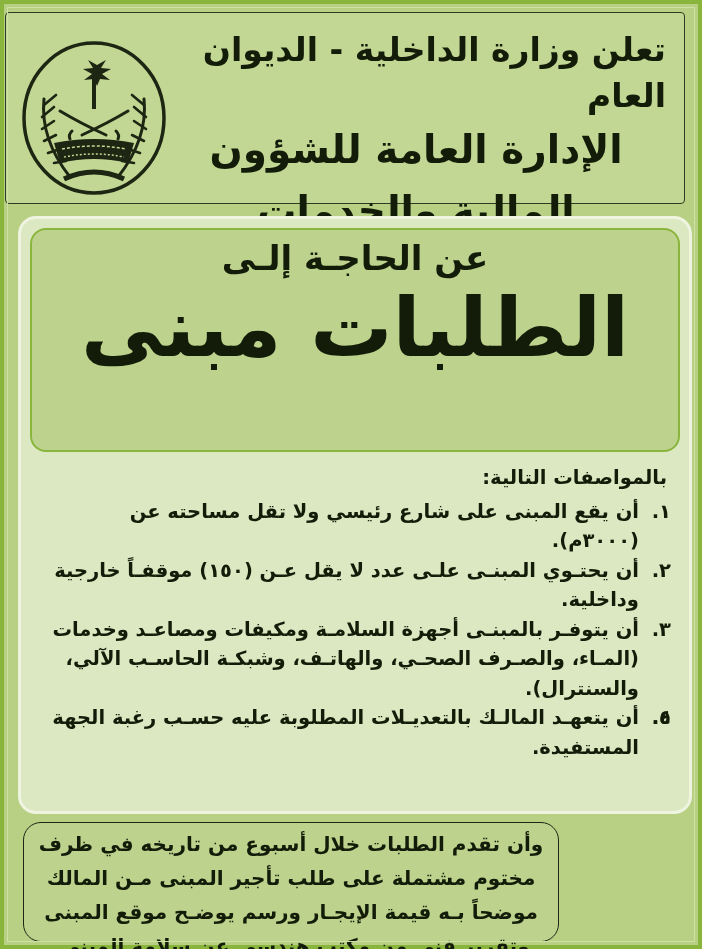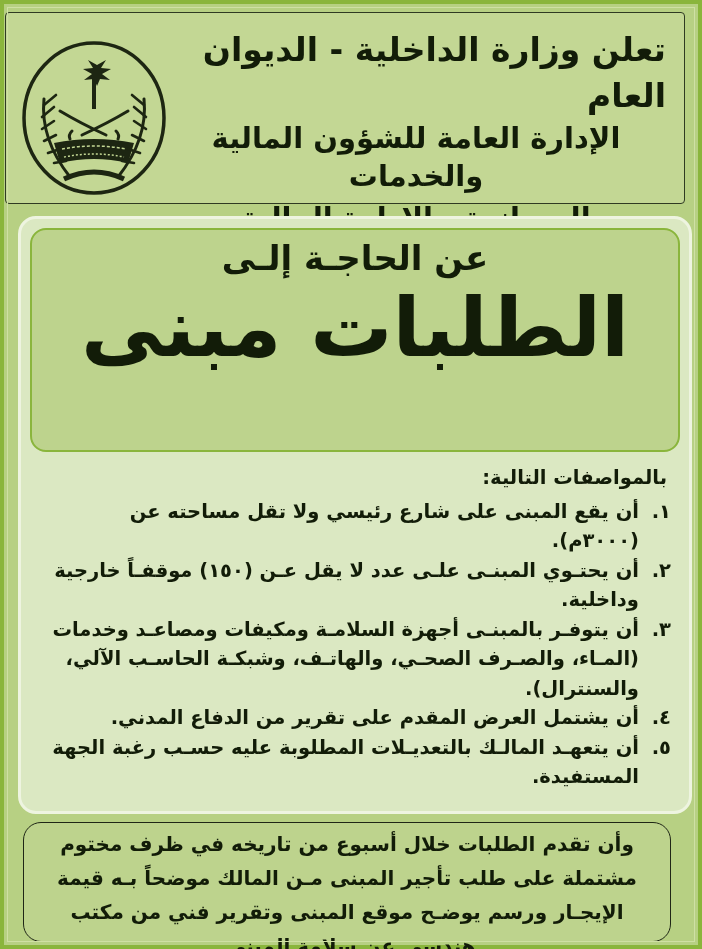--- a/index.html
+++ b/index.html
@@ -27,21 +27,21 @@
     border-radius:4px;
   }
   .emblem {
     position:absolute; left:14px; top:26px; width:148px; height:158px;
   }
   .header-text {
     position:absolute; right:18px; top:14px; width:500px;
     direction:rtl; text-align:center; font-weight:bold;
   }
   .h1 { font-size:33px; line-height:46px; text-align:right; letter-spacing:0; }
-  .h2 { font-size:29px; line-height:38px; }
+  .h2 { font-size:39px; line-height:61px; }
   .h3 { font-size:29px; line-height:46px; }
 
   .body-box {
     position:absolute; left:14px; top:212px; width:674px; height:598px;
     box-sizing:border-box;
     background:#dbe8c2;
     border:3px solid #eef4e0;
     border-radius:18px;
   }
   .title-box {
@@ -60,21 +60,21 @@
     position:absolute; left:18px; right:18px; top:240px;
     direction:rtl; text-align:right; font-weight:bold;
     font-size:19.5px; line-height:29.5px;
   }
   .specs .intro { margin:4px; }
   .specs ol { list-style:none; margin:0; padding:0; }
   .specs li { position:relative; padding-right:32px; }
   .specs li .num { position:absolute; right:0; top:0; }
 
   .footer-box {
-    position:absolute; left:19px; top:818px; width:648px; height:120px;
+    position:absolute; left:19px; top:818px; width:536px; height:120px;
     box-sizing:border-box;
     background:#bdd38d;
     border:1.8px solid #1f2616;
     border-radius:18px;
     direction:rtl; text-align:center; font-weight:bold;
     font-size:20px; line-height:34px; padding:4px 12px 0 12px;
   }
 </style>
 </head>
 <body>
@@ -145,21 +145,20 @@
         <li>
           <span class="num">٢.</span>
           <span>أن يحتـوي المبنـى علـى عدد لا يقل عـن (١٥٠) موقفـاً خارجية وداخلية.</span>
         </li>
         <li>
           <span class="num">٣.</span>
           <span>أن يتوفـر بالمبنـى أجهزة السلامـة ومكيفات ومصاعـد وخدمات (المـاء، والصـرف الصحـي، والهاتـف، وشبكـة الحاسـب الآلي، والسنترال).</span>
         </li>
         <li>
           <span class="num">٤.</span>
-          <span>أن يشتمل العرض المقدم على تقرير من الدفاع المدني.</span>
         </li>
         <li>
           <span class="num">٥.</span>
           <span>أن يتعهـد المالـك بالتعديـلات المطلوبة عليه حسـب رغبة الجهة المستفيدة.</span>
         </li>
       </ol>
     </div>
   </div>
 
   <div class="footer-box">

